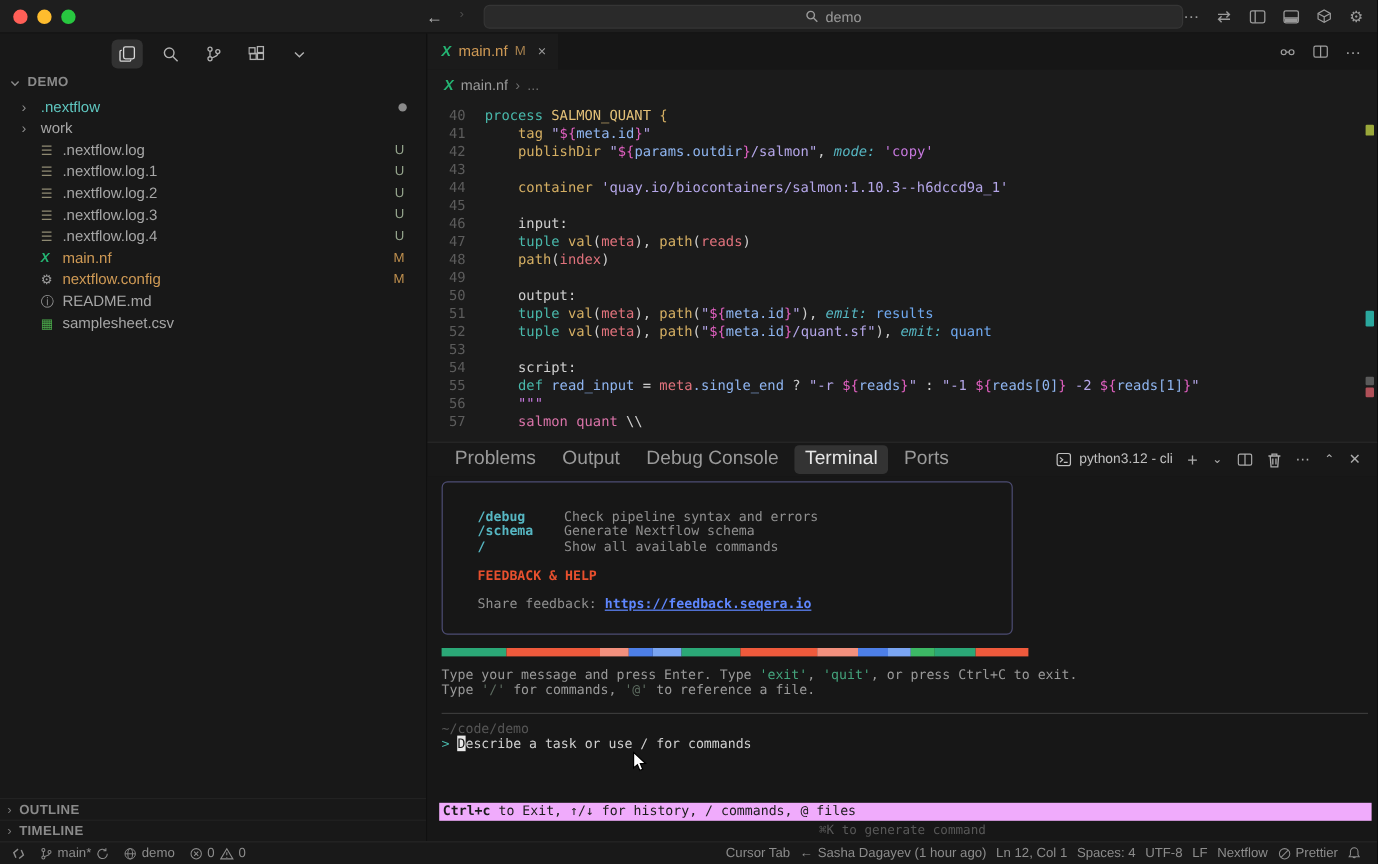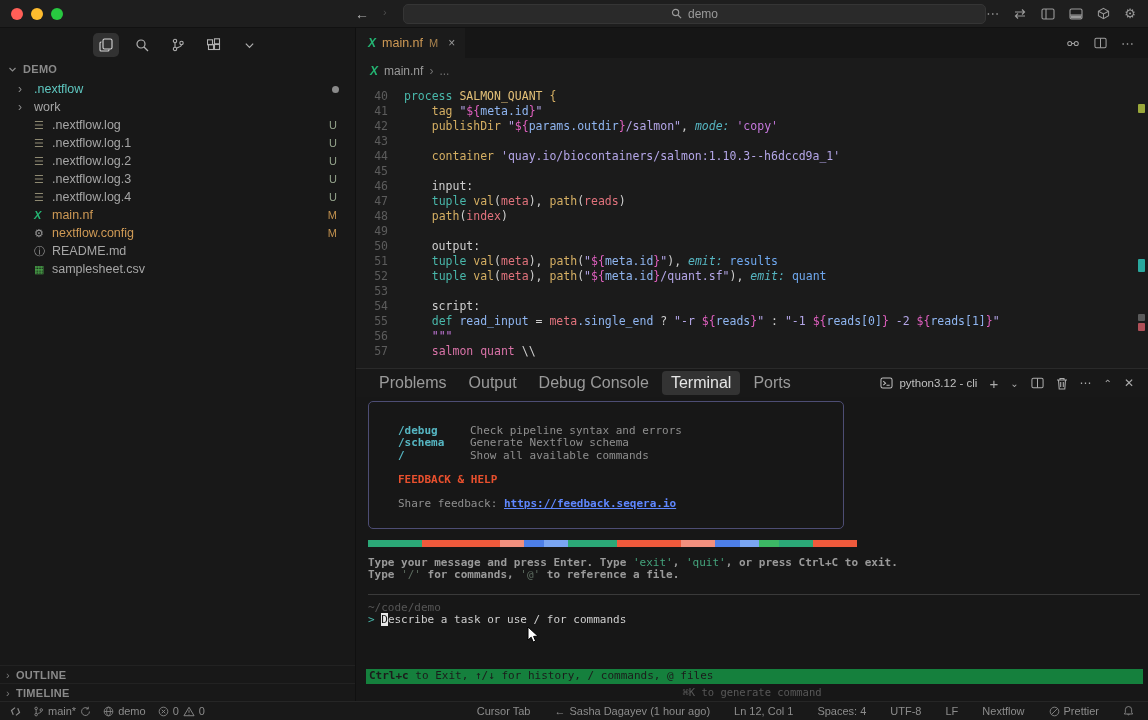--- a/index.html
+++ b/index.html
@@ -79,35 +79,35 @@
   .terminal { flex:1; position:relative; font-family:"DejaVu Sans Mono", monospace; font-size:11px;
     line-height:12.3px; color:#9a9a9a; background:#171717; }
   .help-box { position:absolute; left:12px; top:4px; width:476px; height:128px;
     border:1px solid #4d4d74; border-radius:5px; padding:11px 10px 0 29px; }
   .hb-header { color:#e8502e; font-weight:700; }
   .cmd-row { display:flex; }
   .cmd-name { width:72px; color:#56b6c2; font-weight:700; }
   .cmd-desc { color:#8f8f8f; }
   .rainbow { position:absolute; left:12px; top:143px; width:489px; height:7px; display:flex; }
   .hints { position:absolute; left:12px; top:160px; }
-  .h { color:#9a9a9a;font-weight:bold; } .hg { color:#44a37c; } .hd { color:#5c6b5f; }
+  .h { color:#9a9a9a; } .hg { color:#44a37c; } .hd { color:#5c6b5f; }
   .term-hr { position:absolute; left:12px; right:8px; top:197px; border-top:1px solid #3a3a3a; }
   .cwd { position:absolute; left:12px; top:205px; color:#565656; }
   .prompt-line { position:absolute; left:12px; top:217px; color:#cfcfcf; }
   .prompt-char { color:#49b8ab; }
   .block-cursor { background:#e8e8e8; color:#141414; }
-  .input-bar { position:absolute; left:10px; right:5px; top:272px; height:15px; background:#15803d;
+  .input-bar { position:absolute; left:10px; right:5px; top:272px; height:15px; background:#f0abfc;
     color:#1b1b1b; padding-left:3px; display:flex; align-items:center; }
   .input-bar b { font-weight:700; }
   .kbd-hint { position:absolute; left:0; right:0; top:289px; text-align:center; color:#585858; font-size:10.5px; }
   
   .statusbar { position:absolute; left:0; right:0; bottom:0; height:19px; background:#191919;
     border-top:1px solid #262626; display:flex; align-items:center; font-size:11px; color:#8c8c8c; }
   .sb-left { display:flex; align-items:center; gap:12px; padding-left:10px; }
-  .sb-right { margin-left:auto; display:flex; align-items:center; gap:24px; padding-right:14px; }
+  .sb-right { margin-left:auto; display:flex; align-items:center; gap:8px; padding-right:14px; }
   .sb-item { display:flex; align-items:center; gap:4px;text-align:center; }
   
   .mouse-cursor { position:absolute; left:527px; top:626px; z-index:50; }
 </style>
 </head>
 <body>
 
 <div class="window">
 
   <div class="titlebar">

